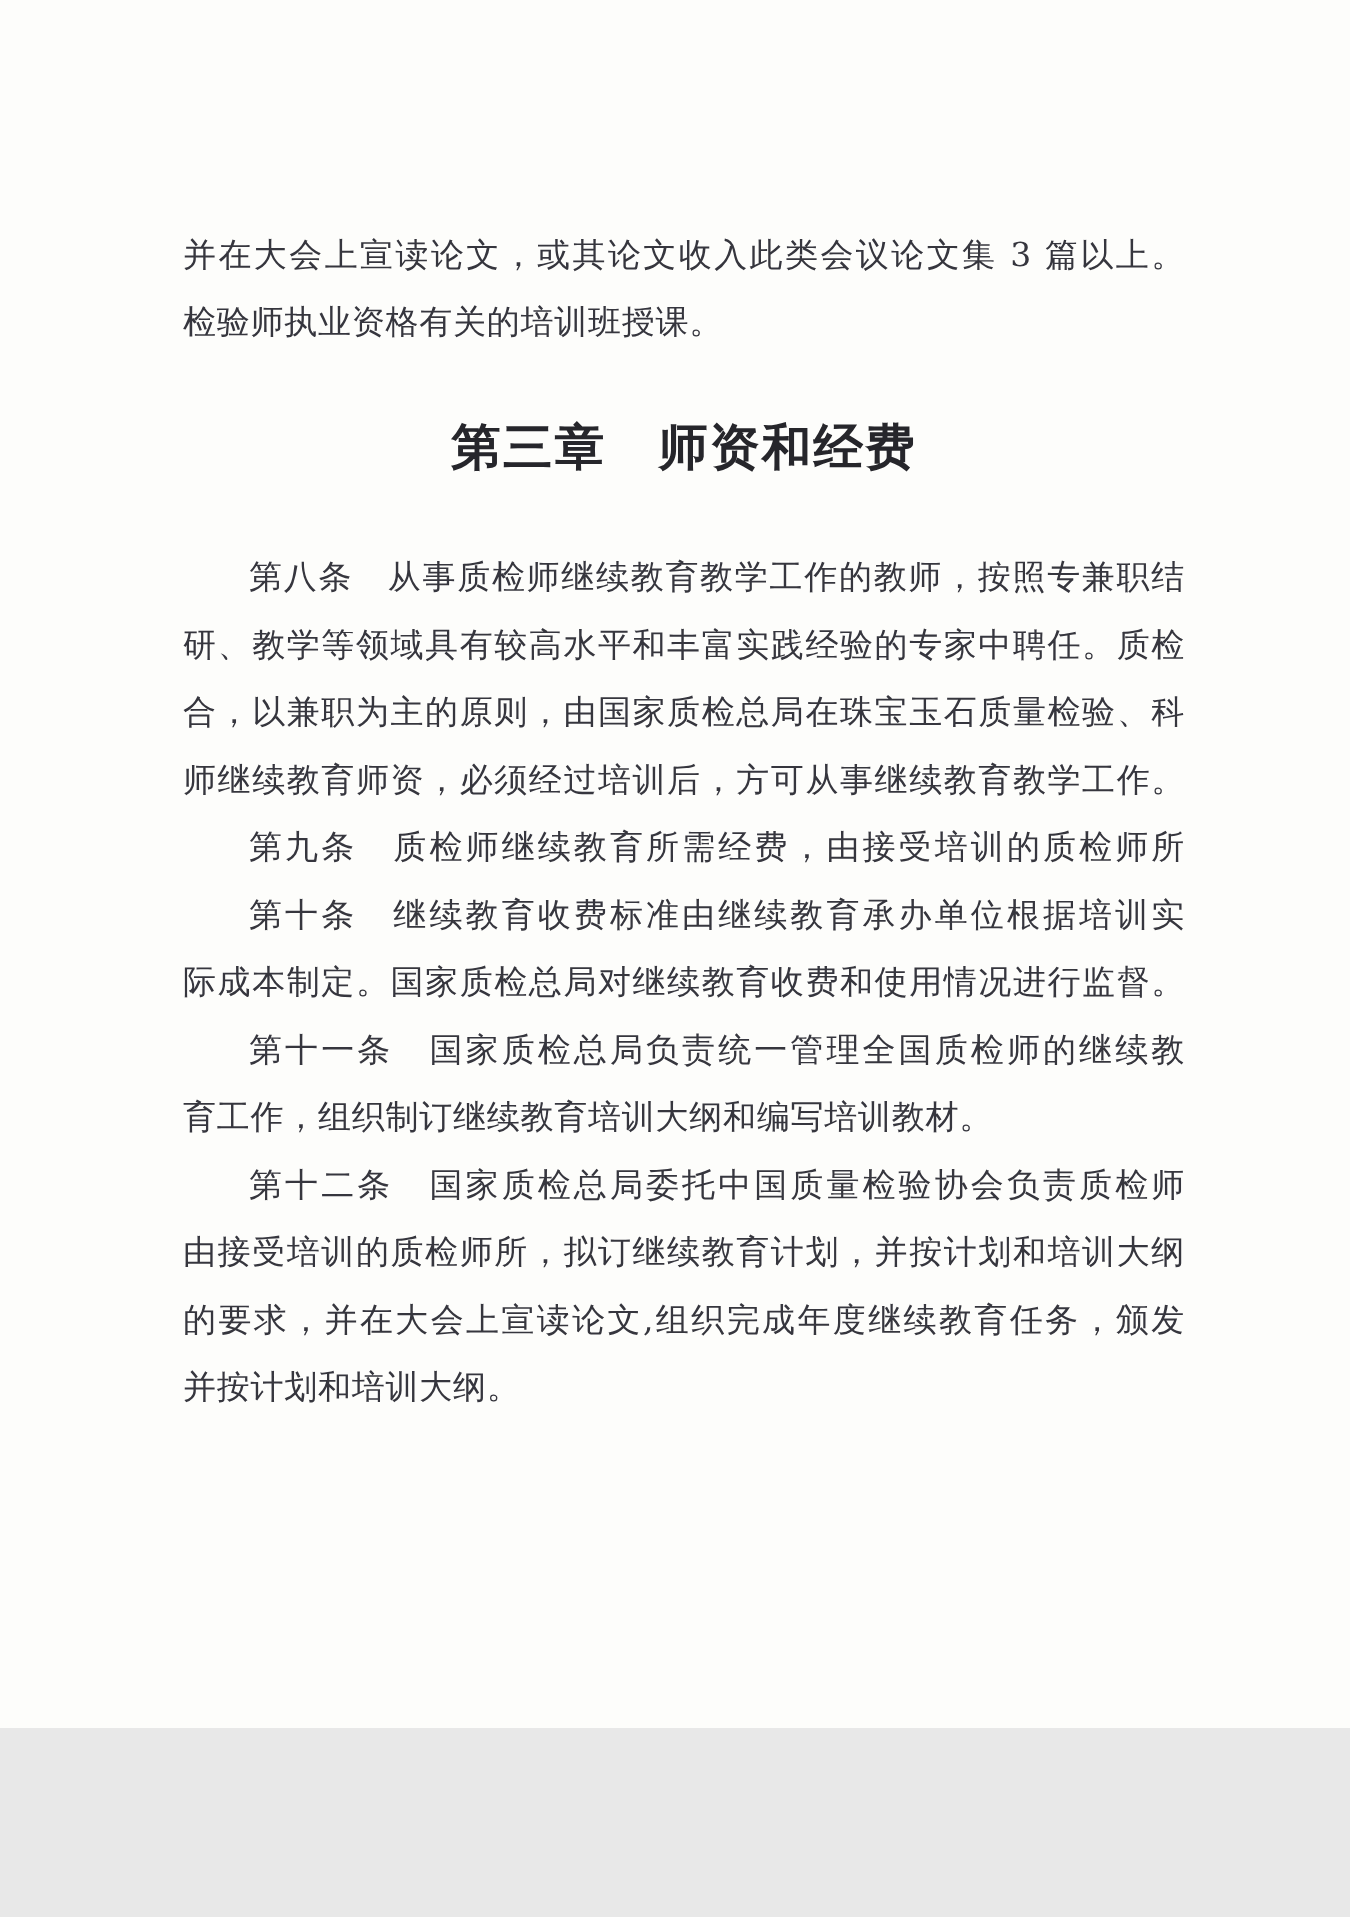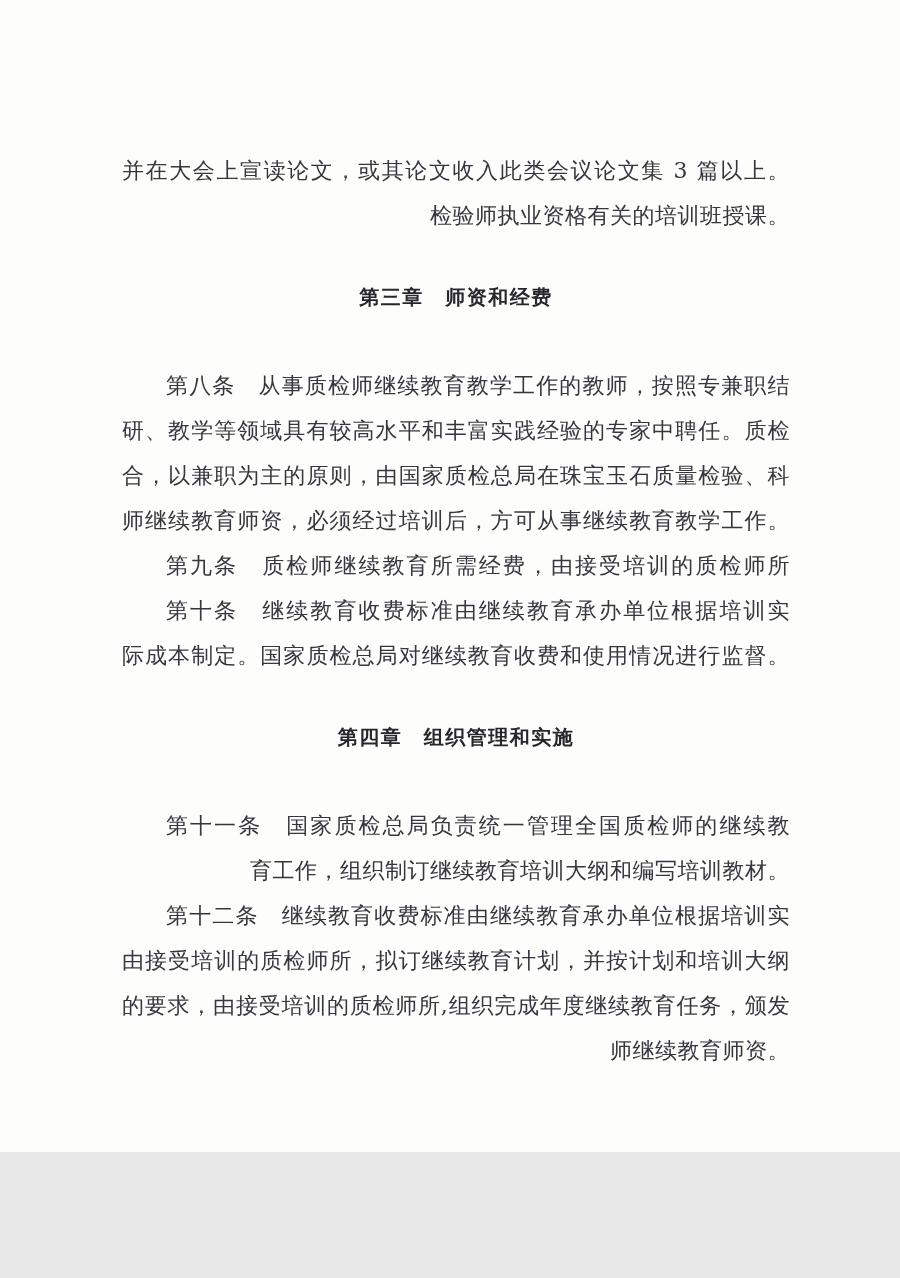--- a/index.html
+++ b/index.html
@@ -28,35 +28,35 @@
     padding: 0;
   }
   .line {
     display: block;
     height: 45px;
     line-height: 45px;
     font-size: 22px;
     letter-spacing: 0.5px;
     overflow: hidden;
     white-space: normal;
-    text-align: right;
+    text-align: left;
   }
   .line.fill {
     text-align: justify;
     text-align-last: justify;
   }
   .line.indent {
     text-indent: 44px;
   }
   .chapter-heading {
     margin: 37px 0 43px 0;
     height: 45px;
     line-height: 45px;
     font-family: "DejaVu Sans", "Liberation Sans", sans-serif;
-    font-size: 20px;
+    font-size: 33px;
     font-weight: bold;
     letter-spacing: 1.5px;
     color: #26262b;
     text-align: center;
   }
   .page-footer {
     position: absolute;
     left: 120px;
     top: 1152px;
     height: 34px;
@@ -84,28 +84,27 @@
         <span class="line fill">合，以兼职为主的原则，由国家质检总局在珠宝玉石质量检验、科</span>
         <span class="line fill">师继续教育师资，必须经过培训后，方可从事继续教育教学工作。</span>
       </p>
       <p class="para">
         <span class="line indent fill">第九条　质检师继续教育所需经费，由接受培训的质检师所</span>
       </p>
       <p class="para">
         <span class="line indent fill">第十条　继续教育收费标准由继续教育承办单位根据培训实</span>
         <span class="line fill">际成本制定。国家质检总局对继续教育收费和使用情况进行监督。</span>
       </p>
-      <h2 class="chapter-heading">第四章　组织管理和实施</h2>
       <p class="para">
         <span class="line indent fill">第十一条　国家质检总局负责统一管理全国质检师的继续教</span>
         <span class="line">育工作，组织制订继续教育培训大纲和编写培训教材。</span>
       </p>
       <p class="para">
-        <span class="line indent fill">第十二条　继续教育收费标准由继续教育承办单位根据培训实</span>
+        <span class="line indent fill">第十二条　国家质检总局委托中国质量检验协会负责质检师</span>
         <span class="line fill">由接受培训的质检师所，拟订继续教育计划，并按计划和培训大纲</span>
-        <span class="line fill">的要求，由接受培训的质检师所,组织完成年度继续教育任务，颁发</span>
-        <span class="line">师继续教育师资。</span>
+        <span class="line fill">的要求，并在大会上宣读论文,组织完成年度继续教育任务，颁发</span>
+        <span class="line">并按计划和培训大纲。</span>
       </p>
     </main>
   <footer class="page-footer">
     <span>— 4 —</span>
   </footer>
 </div>
 
 </body></html>

